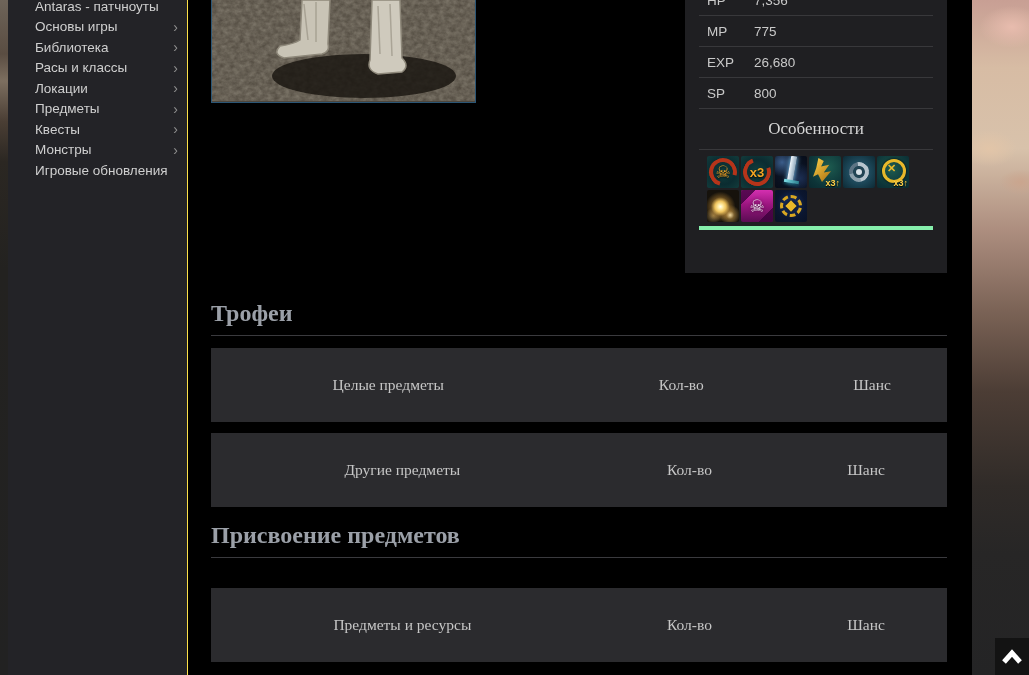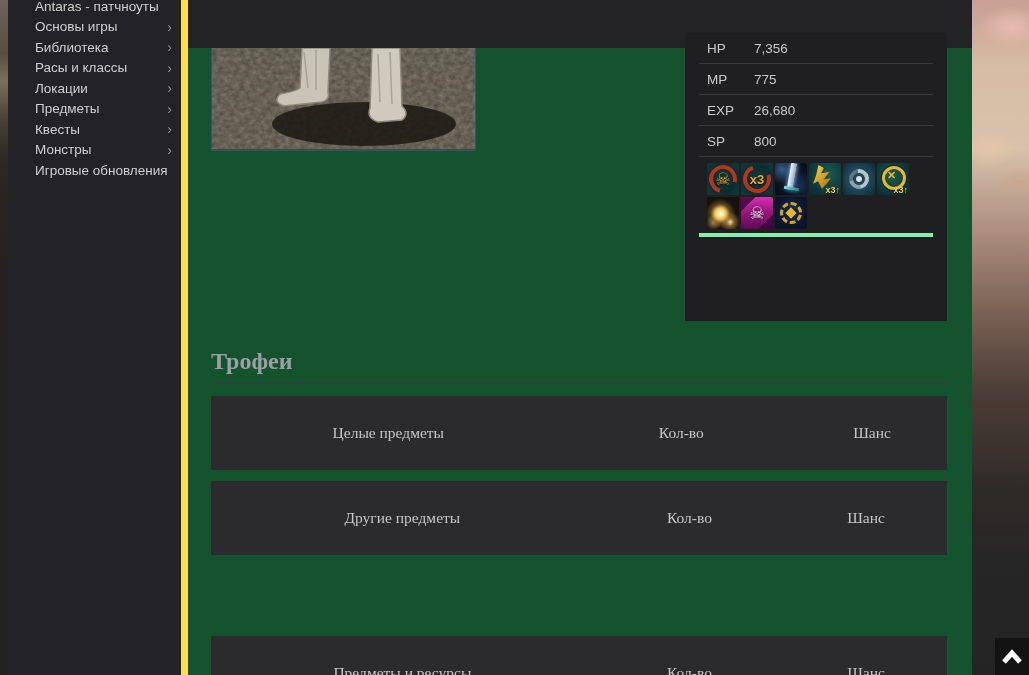--- a/index.html
+++ b/index.html
@@ -22,31 +22,31 @@
       radial-gradient(ellipse 40px 26px at 30% 22%, #e2c5a8 0%, rgba(226,197,168,0) 70%),
       radial-gradient(ellipse 30px 18px at 85% 27%, #caa58e 0%, rgba(202,165,142,0) 70%),
       linear-gradient(180deg,#c89f94 0%,#d7bca4 10%,#d8c2ab 22%,#ad8e7f 34%,#7b6356 46%,#4c3d35 58%,#302b28 72%,#272626 82%,#242425 100%);
   }
 
   .container { position:absolute; left:8px; top:0; width:964px; height:675px; display:flex; }
 
   
   .sidebar {
     width:180px; height:675px; background:#232327;
-    border-right:7px solid #fde047; flex:none; overflow:hidden;
+    border-right:1px solid #fde047; flex:none; overflow:hidden;
   }
   .menu { list-style:none; margin-top:-4px; }
   .menu li {
     display:flex; align-items:center; height:20.5px;
     padding:0 9px 0 27px; font-size:13.5px; color:#cfcfcf; cursor:pointer;
   }
   .menu .chev { margin-left:auto; color:#8f8f8f; font-size:14px; line-height:1; }
 
   
-  .main { position:relative; flex:1; background:#14532d;margin-top:48px; }
+  .main { position:relative; flex:1; background:#000000; }
 
   .monster-shot {
     position:absolute; left:23px; top:0; width:265px; height:103px;
     border:1px solid #2b5676; border-top:none; background:#4d463c;
   }
   .monster-shot svg { display:block; }
 
   
   .stats-panel {
     position:absolute; left:497px; top:-15px; width:262px; height:288px;
@@ -235,20 +235,21 @@
       </div>
       <div class="stat-row">
         <span class="s-label">EXP</span>
         <span class="s-value">26,680</span>
       </div>
       <div class="stat-row">
         <span class="s-label">SP</span>
         <span class="s-value">800</span>
       </div>
 
+      <div class="features-title-row">Особенности</div>
 
       <div class="ficons">
         <div class="ficon fi-skull"></div>
         <div class="ficon fi-x3">
           <span class="badge-center">x3</span>
         </div>
         <div class="ficon fi-sword"></div>
         <div class="ficon fi-claw">
           <span class="badge-br">x3↑</span>
         </div>
@@ -270,20 +271,21 @@
       <div class="c2">Кол-во</div>
       <div class="c3">Шанс</div>
     </div>
 
     <div class="drop-table t2">
       <div class="c1">Другие предметы</div>
       <div class="c2">Кол-во</div>
       <div class="c3">Шанс</div>
     </div>
 
+    <h2 class="section-heading h2">Присвоение предметов</h2>
 
     <div class="drop-table t3">
       <div class="c1">Предметы и ресурсы</div>
       <div class="c2">Кол-во</div>
       <div class="c3">Шанс</div>
     </div>
 
   </main>
 </div>
 

